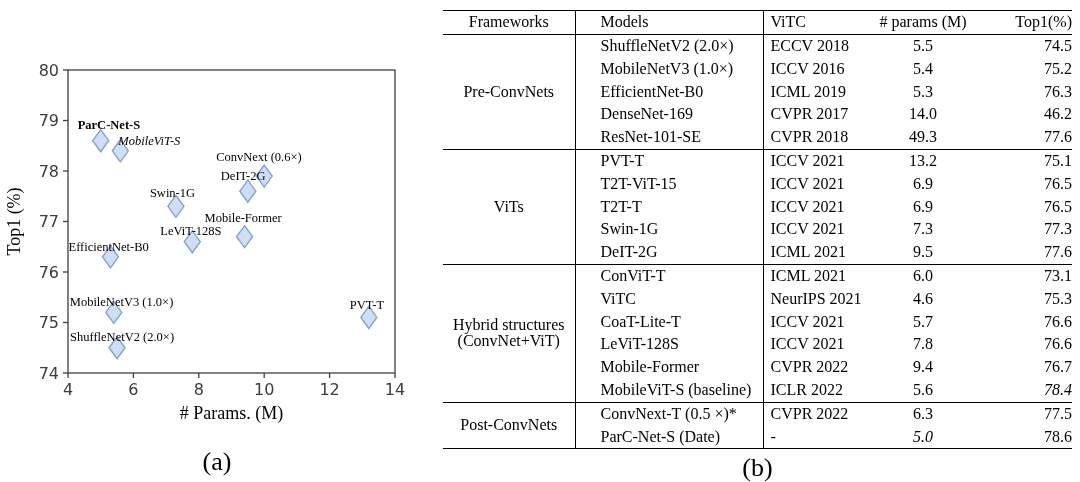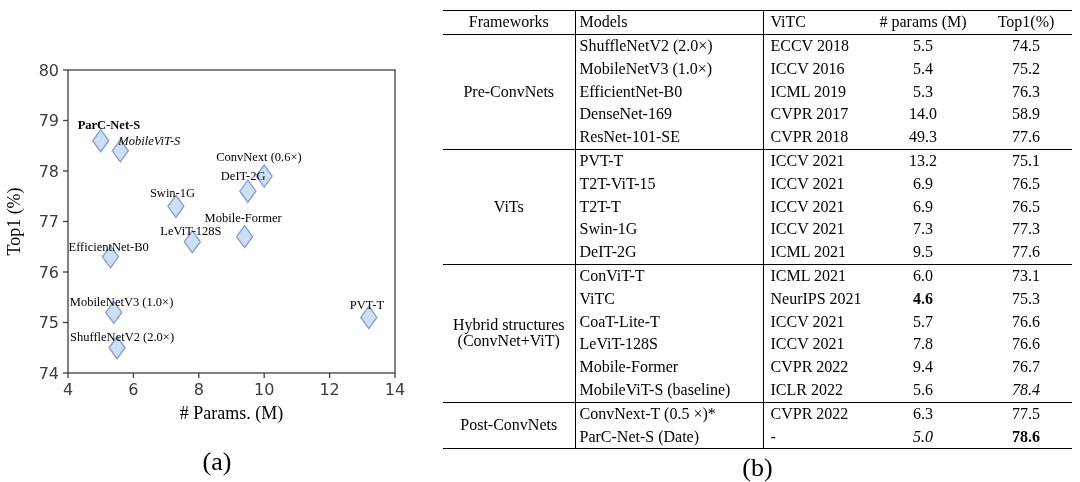--- a/index.html
+++ b/index.html
@@ -19,25 +19,25 @@
   .table-wrap { position:absolute; left:443px; top:10px; width:629px; }
   table {
     border-collapse:collapse; table-layout:fixed; width:629px;
     font-family:"Liberation Serif", serif; font-size:16px; color:#000000;
     border-top:1.7px solid #000; border-bottom:1.7px solid #000;
   }
   thead tr { border-bottom:1.7px solid #000; }
   tbody:not(:last-of-type) { border-bottom:1.5px solid #000; }
   th, td { height:22.8px; padding:0; font-weight:normal; line-height:1.02; vertical-align:middle; }
   .c-fw     { text-align:center; border-right:1.2px solid #000; white-space:pre-line; }
-  .c-model  { text-align:left; padding-left:4px; border-right:1.2px solid #000; }
+  .c-model  { text-align:left; padding-left:25px; border-right:1.2px solid #000; }
   .c-date   { text-align:left; padding-left:7px; }
   .c-params { text-align:center; }
-  .c-top1   { text-align:center; }
-  .bold   { font-weight:bold; }
+  .c-top1   { text-align:right; }
+  .bold   { font-weight:normal; }
   .italic { font-style:italic; }
   .caption-b {
     width:100%; text-align:center; font-size:26px; margin-top:4px; color:#000;
   }
 </style>
 </head>
 <body>
 
 <svg id="scatter-svg" width="440" height="482" viewBox="0 0 440 482">
     <rect x="68" y="70" width="327" height="303" fill="none" stroke="#3f3f3f" stroke-width="1.3"></rect>
@@ -129,21 +129,21 @@
         <tr>
           <td class="c-model">EfficientNet-B0</td>
           <td class="c-date">ICML 2019</td>
           <td class="c-params">5.3</td>
           <td class="c-top1">76.3</td>
         </tr>
         <tr>
           <td class="c-model">DenseNet-169</td>
           <td class="c-date">CVPR 2017</td>
           <td class="c-params">14.0</td>
-          <td class="c-top1">58.9</td>
+          <td class="c-top1">46.2</td>
         </tr>
         <tr>
           <td class="c-model">ResNet-101-SE</td>
           <td class="c-date">CVPR 2018</td>
           <td class="c-params">49.3</td>
           <td class="c-top1">77.6</td>
         </tr>
       </tbody>
       <tbody>
         <tr>

